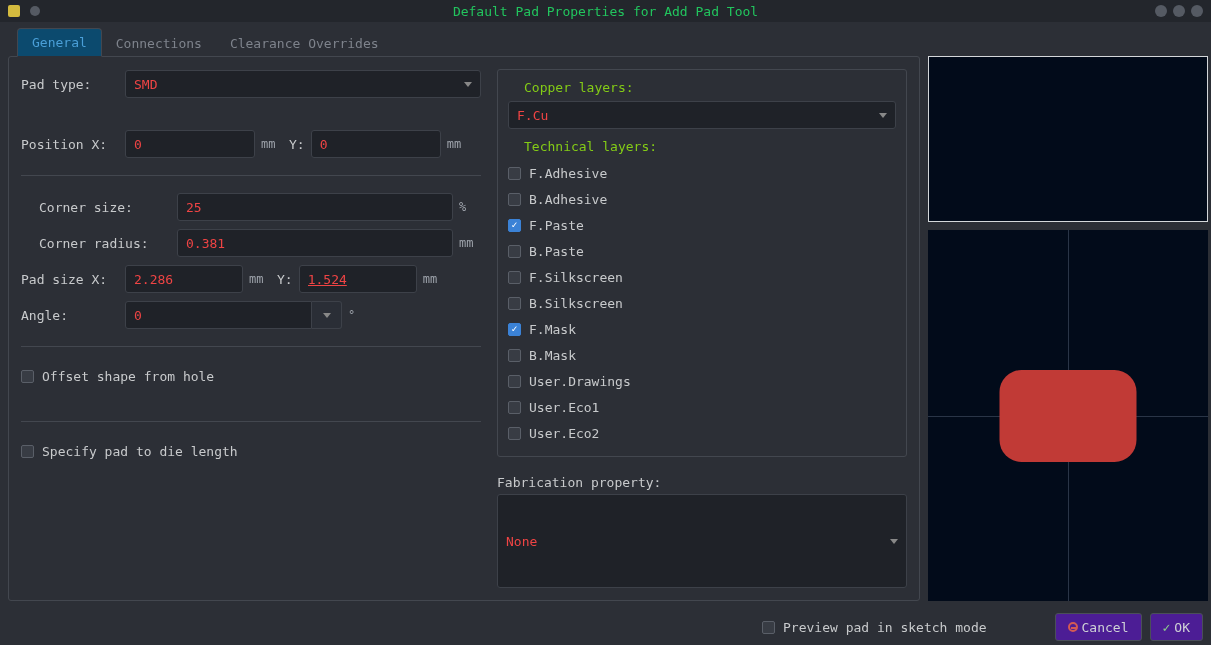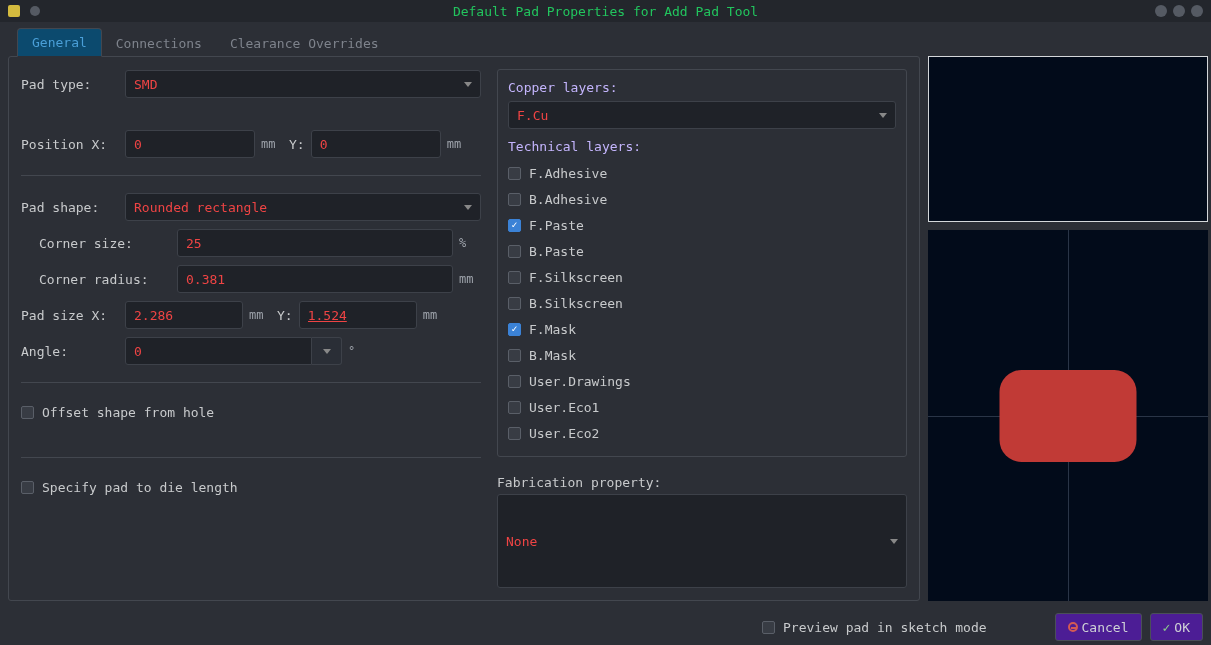--- a/index.html
+++ b/index.html
@@ -103,21 +103,21 @@
     display:inline-flex;align-items:center;justify-content:center;
     flex-shrink:0;
   }
   .chk.checked { background:#3b82d6; border-color:#3b82d6;}
   .chk.checked::after { content:"✓"; font-size:10px; color:#fff; line-height:1;}
   .group-box {
     border:1px solid #43474f;
     border-radius:3px;
     padding:10px;
   }
-  .group-title { color:#c4b5fd; margin-bottom:6px; }
+  .group-title { color:#84cc16; margin-bottom:6px;margin-left:16px; }
   .preview-col { width:280px; display:flex; flex-direction:column; gap:8px;}
   .preview-top {
     border:1px solid #d4d7da;
     height: 166px;
     background:#020b1a;
   }
   .preview-main {
     flex:1;
     background:#020b1a;
     position:relative;
@@ -195,27 +195,20 @@
       <div class="spacer-v"></div>
       <div class="row">
         <span class="label-fixed">Position X:</span>
         <input class="input" style="flex: 0 0 130px;" value="0">
         <span class="unit">mm</span>
         <span class="label">Y:</span>
         <input class="input" style="flex: 0 0 130px;" value="0">
         <span class="unit">mm</span>
       </div>
       <div class="hr"></div>
-      <div class="row">
-        <span class="label-fixed">Pad shape:</span>
-        <div class="select">
-          <span>Rounded rectangle</span>
-          <span class="arrow"></span>
-        </div>
-      </div>
       <div class="row">
         <span class="label-indent">Corner size:</span>
         <input class="input" value="25" style="">
         <span class="unit">%</span>
       </div>
       <div class="row">
         <span class="label-indent">Corner radius:</span>
         <input class="input" value="0.381" style="">
         <span class="unit">mm</span>
       </div>

